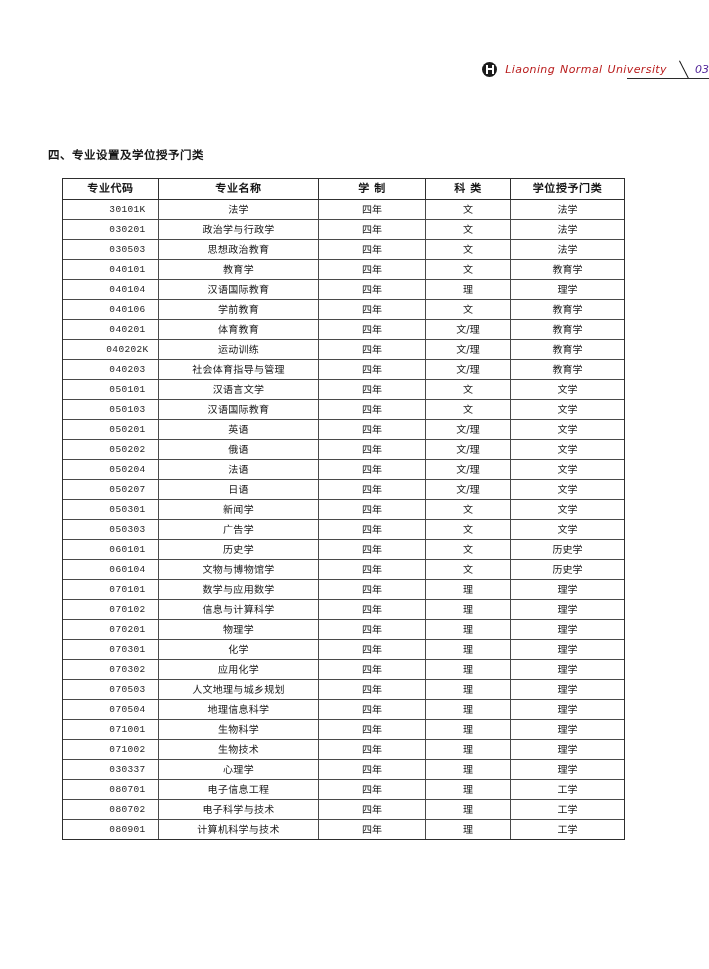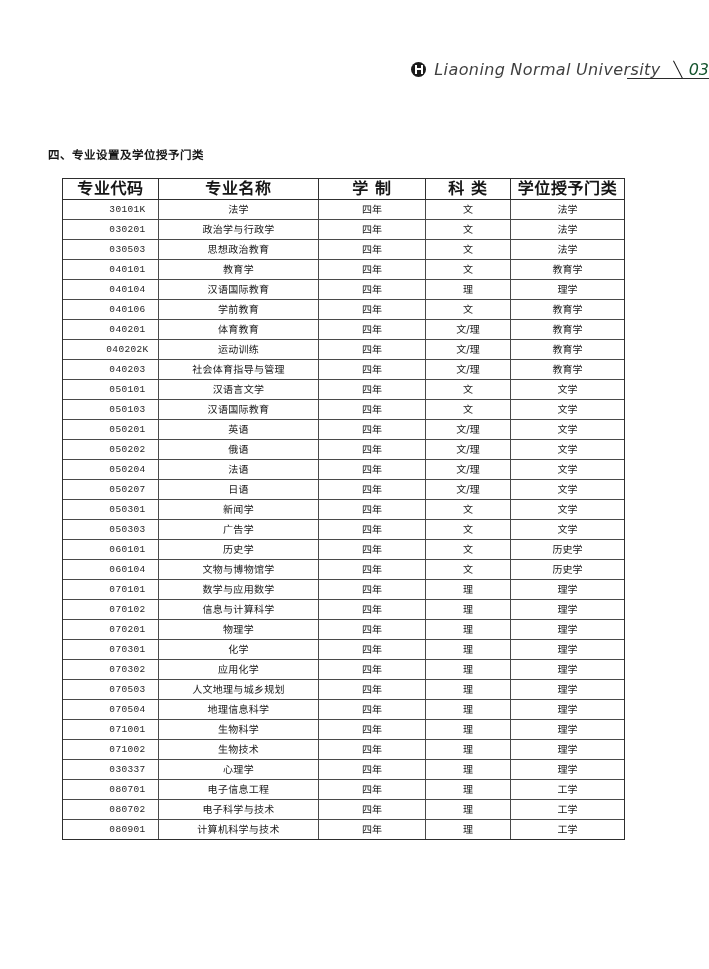--- a/index.html
+++ b/index.html
@@ -50,23 +50,23 @@
     top: 3px;
     width: 8px;
     height: 9px;
     background:
       linear-gradient(to right, #ffffff 0 1.6px, transparent 1.6px 6.4px, #ffffff 6.4px 8px),
       linear-gradient(to bottom, transparent 0 3.4px, #ffffff 3.4px 5px, transparent 5px 9px);
   }
   .univ-name {
     font-family: "DejaVu Sans", "Liberation Sans", sans-serif;
     font-style: italic;
-    font-size: 16px;
+    font-size: 11px;
     letter-spacing: 0.4px;
-    color: #404040;
+    color: #b91c1c;
     white-space: nowrap;
   }
   .univ-name span { margin-right: 5px; }
   .slash {
     display: inline-block;
     width: 13px;
     height: 17px;
     margin: 0 3px 0 7px;
     position: relative;
   }
@@ -77,22 +77,22 @@
     top: 0;
     width: 1px;
     height: 20px;
     background: #1a1a1a;
     transform: rotate(-27deg);
     transform-origin: top left;
   }
   .page-number {
     font-family: "DejaVu Sans", "Liberation Sans", sans-serif;
     font-style: italic;
-    font-size: 16px;
-    color: #14532d;
+    font-size: 11px;
+    color: #4c1d95;
   }
   .header-rule {
     position: absolute;
     left: 627px;
     right: 0px;
     top: 78px;
     height: 1px;
     background: #2b2b2b;
   }
 
@@ -134,21 +134,21 @@
     vertical-align: middle;
     height: 19px;
     line-height: 19px;
     padding: 0 2px;
     color: #161616;
     white-space: nowrap;
     overflow: hidden;
   }
   table.majors thead th {
     font-weight: bold;
-    font-size: 16px;
+    font-size: 11px;
     height: 20px;
     line-height: 20px;
     letter-spacing: 0.6px;
     border-color: #303030;
     margin-top: 16px;
   }
   table.majors tbody td {
     font-weight: normal;
   }
   table.majors tbody td.code {

